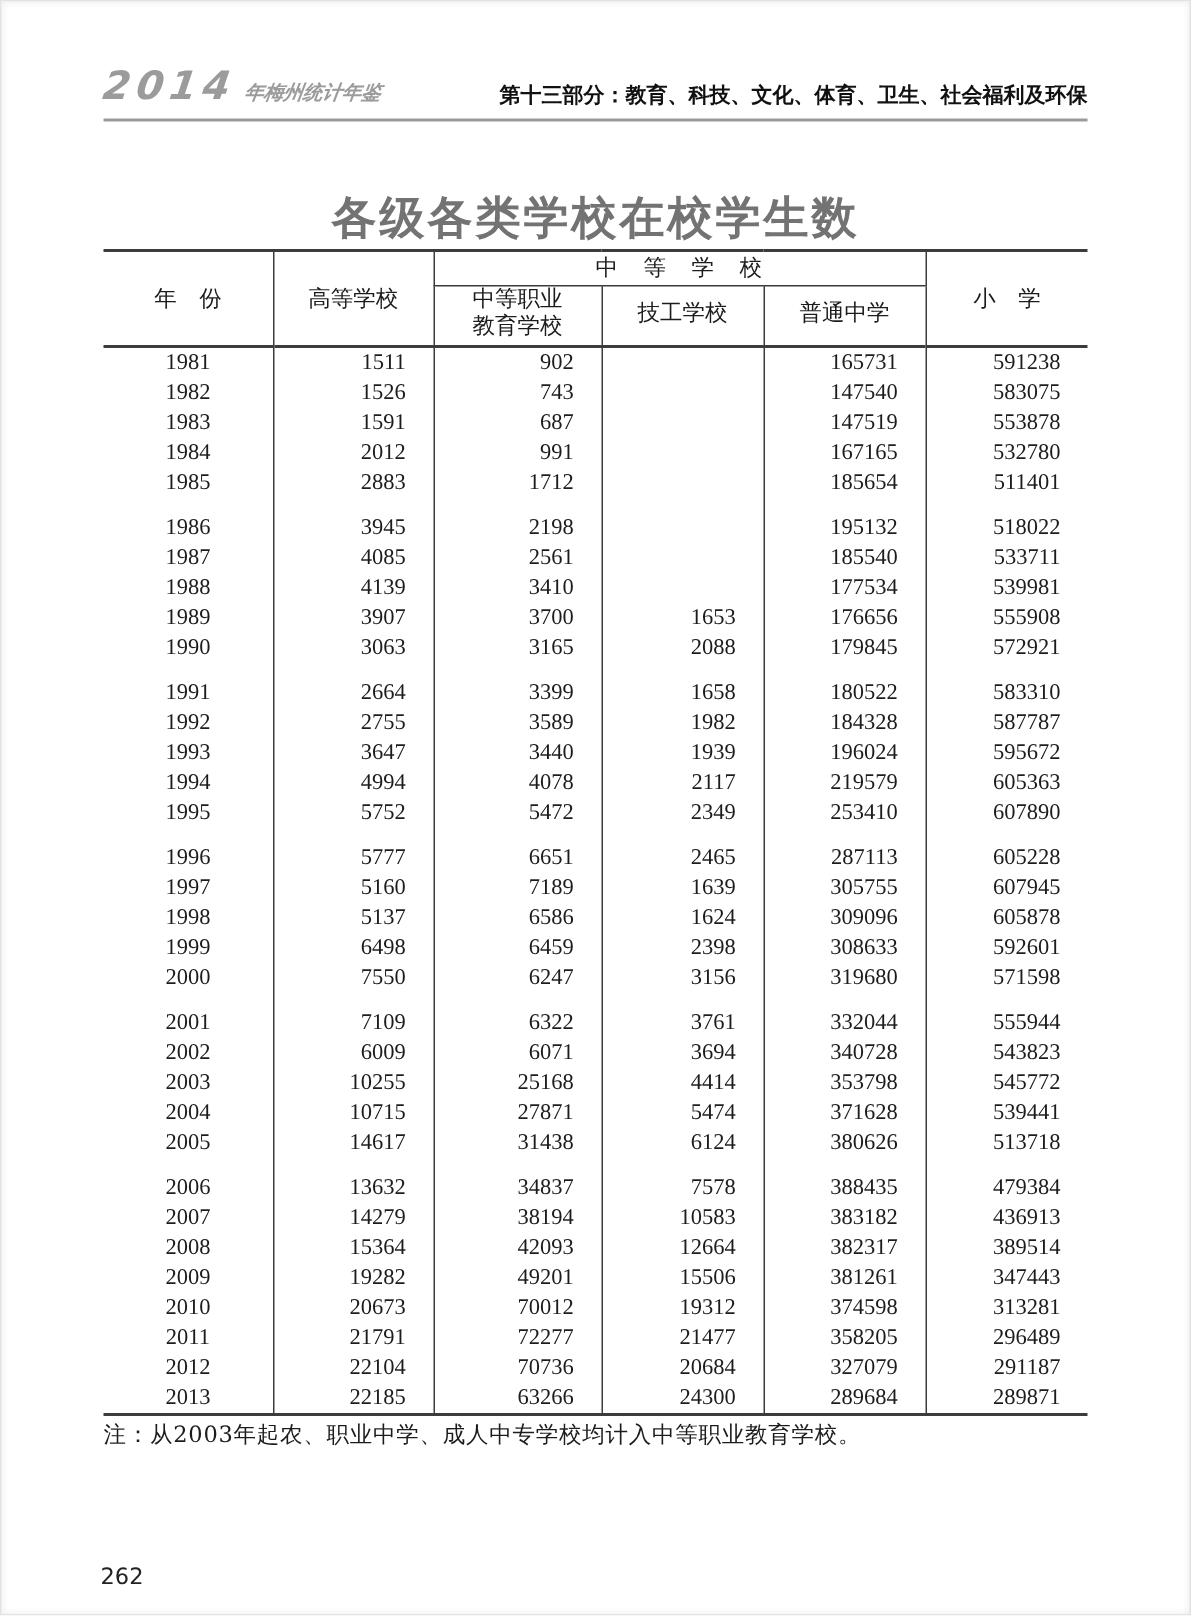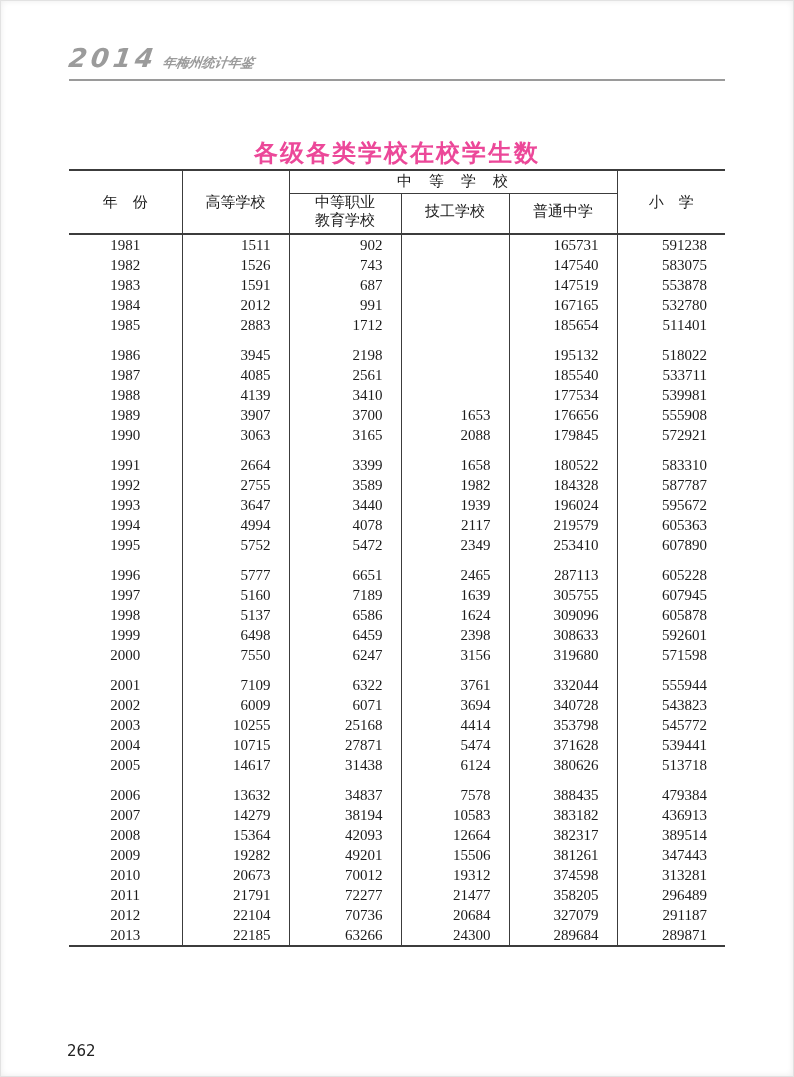--- a/index.html
+++ b/index.html
@@ -46,27 +46,27 @@
   .section-title {
     font-family: "DejaVu Sans", sans-serif;
     font-weight: bold;
     font-size: 14px;
     line-height: 1;
     color: #111;
   }
 
   
   .doc-title {
-    margin-top: 56px;
+    margin-top: 44px;
     text-align: center;
     font-family: "DejaVu Serif", serif;
     font-weight: bold;
-    font-size: 24px;
+    font-size: 30px;
     letter-spacing: 2px;
-    color: #ec4899;
+    color: #737373;
   }
 
   
   .table-meta {
     margin-top: 26px;
     display: flex;
     justify-content: space-between;
     align-items: flex-end;
     font-size: 15px;
     padding-bottom: 3px;
@@ -124,20 +124,21 @@
 <body>
 
 <div class="page">
   <div class="content">
 
     <div class="running-header">
       <div class="logo">
         <span class="logo-year">2014</span>
         <span class="logo-suffix">年梅州统计年鉴</span>
       </div>
+      <div class="section-title">第十三部分：教育、科技、文化、体育、卫生、社会福利及环保</div>
     </div>
 
     <h1 class="doc-title">各级各类学校在校学生数</h1>
 
 
     <table class="stat">
       <colgroup>
         <col style="width:113px">
           <col style="width:107px">
           <col style="width:112px">
@@ -462,16 +463,17 @@
             <td class="c-year">2013</td>
             <td class="c-num vl">22185</td>
             <td class="c-num vl">63266</td>
             <td class="c-num vl">24300</td>
             <td class="c-num vl">289684</td>
             <td class="c-num vl">289871</td>
           </tr>
         </tbody>
     </table>
 
+    <div class="table-note">注：从2003年起农、职业中学、成人中专学校均计入中等职业教育学校。</div>
   </div>
 
   <div class="page-number">262</div>
 </div>
 
 </body></html>

